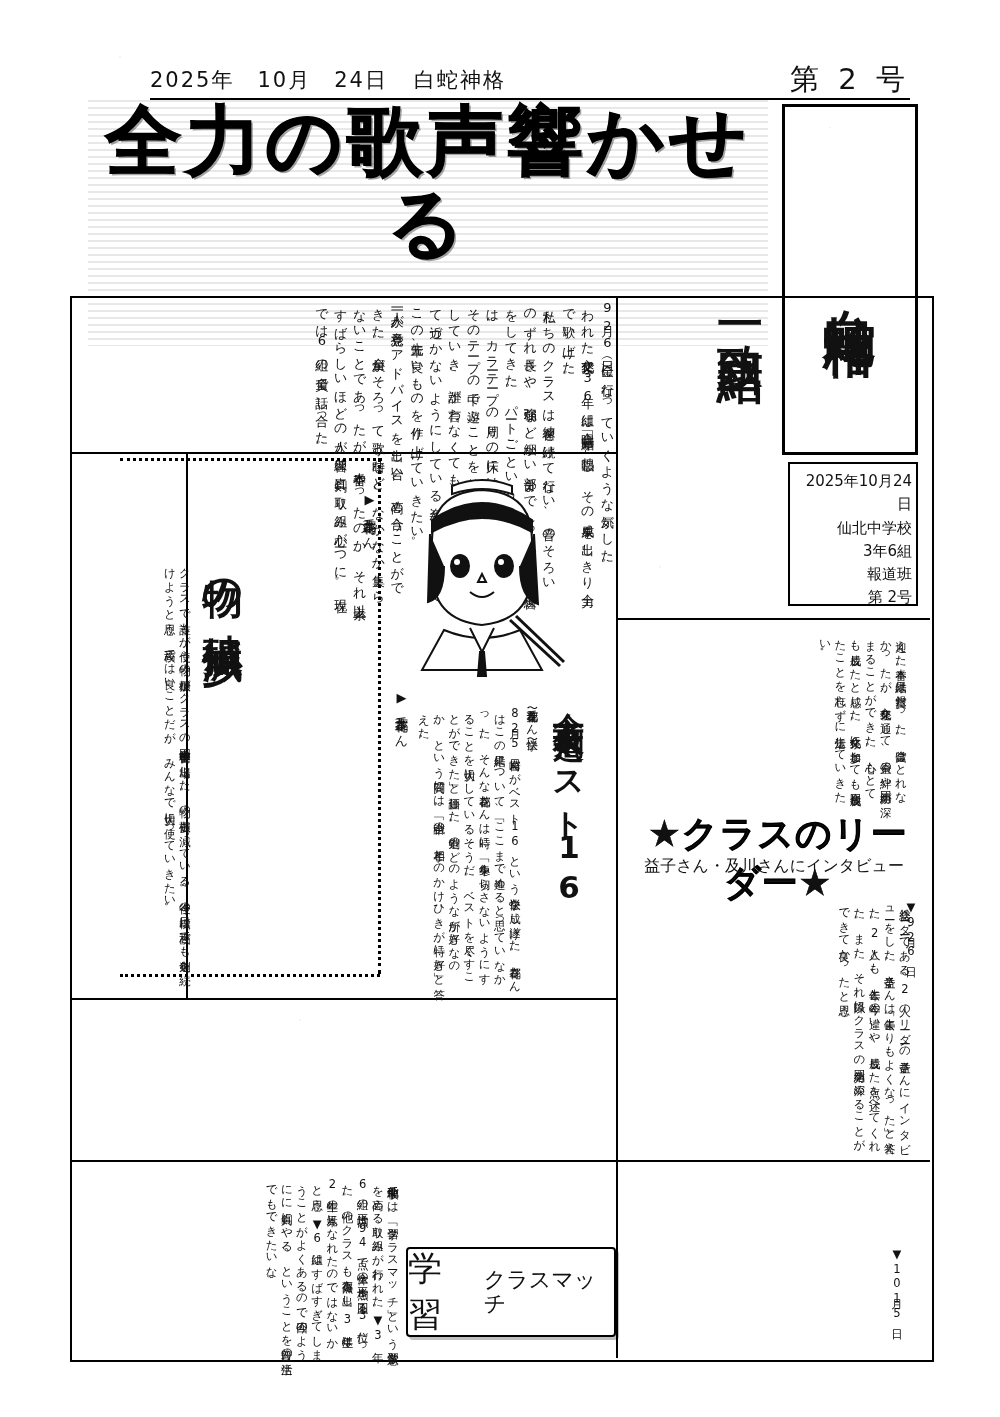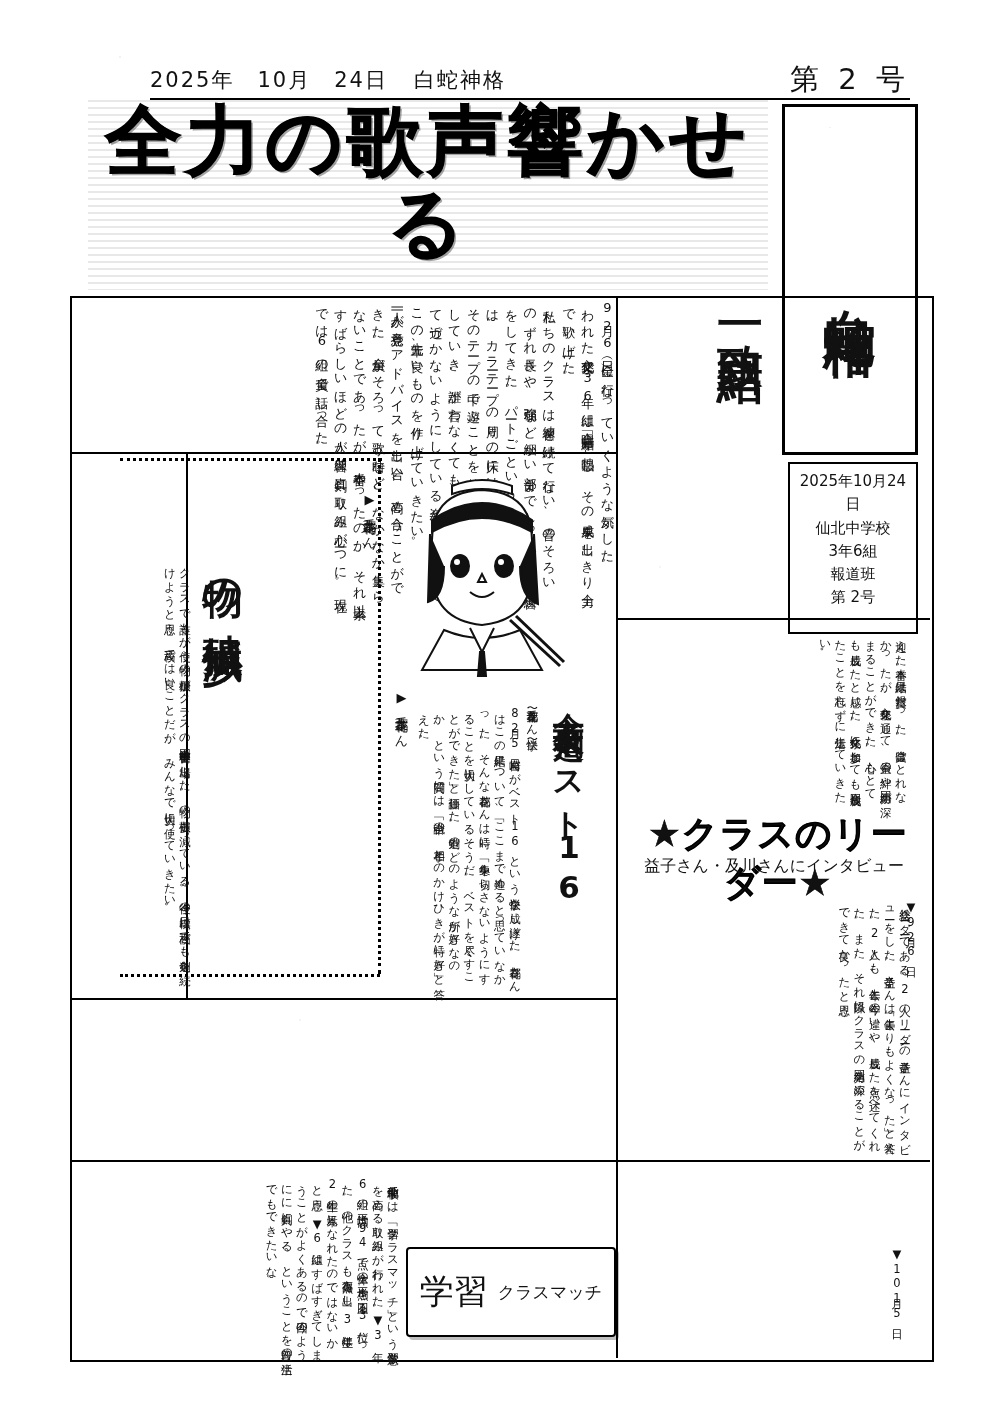--- a/index.html
+++ b/index.html
@@ -31,21 +31,21 @@
     position:absolute;top:62px;left:150px;width:760px;height:36px;
     display:flex;align-items:center;
     font-size:20px;letter-spacing:2px;
   }
   .topbar .date{font-size:21px;}
   .topbar .school{font-size:21px;margin-left:26px;}
   .topbar .issue{margin-left:auto;font-size:29px;letter-spacing:5px;}
 
   
   .masthead{
-    position:absolute;top:100px;left:88px;width:680px;height:190px;
+    position:absolute;top:100px;left:88px;width:680px;height:246px;
     border:0;
   }
   .mast-title{
     font-size:76px;font-weight:bold;letter-spacing:4px;
     line-height:1.08;
     text-align:center;
     color:#000;
     -webkit-text-stroke:1px #000;
     text-shadow:2px 2px 0 rgba(0,0,0,.35);
   }
@@ -63,24 +63,24 @@
   
   .logobox{
     position:absolute;top:104px;right:82px;width:130px;height:345px;
     border:3px solid #000;
     display:flex;align-items:center;justify-content:center;
   }
   .logobox .v{
     font-size:52px;font-weight:bold;letter-spacing:6px;
   }
   .infobox{
-    position:absolute;top:462px;right:82px;width:130px;height:172px;
+    position:absolute;top:462px;right:82px;width:130px;height:144px;
     border:2px solid #000;
     padding:6px 4px;box-sizing:border-box;
-    font-size:15px;line-height:1.55;text-align:center;
+    font-size:15px;line-height:1.55;text-align:right;
   }
 
   
   .subhead{
     position:absolute;top:300px;right:228px;height:320px;
     font-size:46px;font-weight:bold;letter-spacing:8px;
   }
 
   
   .art1{
@@ -133,21 +133,21 @@
 
   
   .study-banner{
     position:absolute;bottom:80px;left:406px;width:206px;height:86px;
     border:2px solid #000;border-radius:4px;
     display:flex;align-items:center;justify-content:center;gap:10px;
     font-size:34px;font-weight:normal;
     background:#fff;
     box-shadow:3px 3px 0 rgba(0,0,0,.25);
   }
-  .study-banner .small{font-size:17px;line-height:1.1;text-align:center;}
+  .study-banner .small{font-size:22px;line-height:1.1;}
 
   .outer-box{
     position:absolute;left:70px;top:296px;width:860px;height:1062px;
     border:2px solid #000;
   }
   .box-line{position:absolute;background:#000;}
   .tinytext{font-size:11.5px;line-height:1.32;letter-spacing:.5px;}
 </style>
 </head>
 <body>

